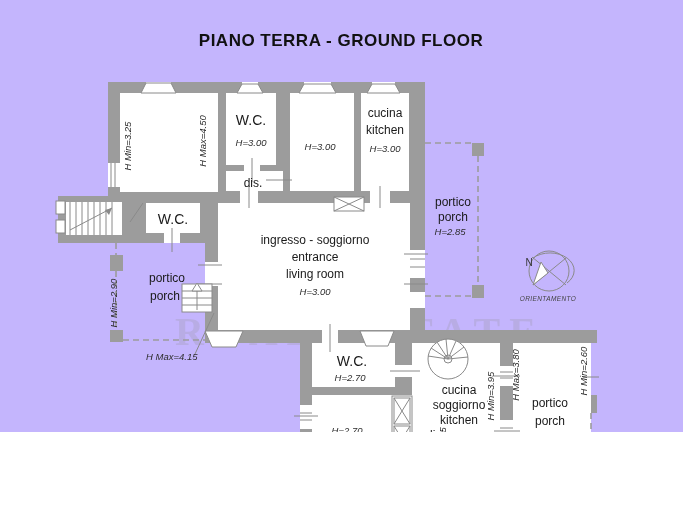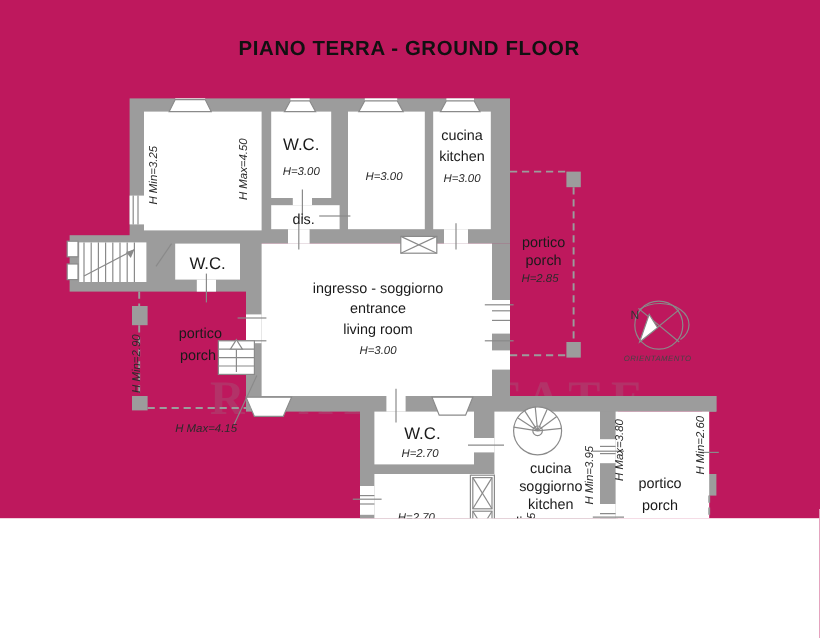--- a/index.html
+++ b/index.html
@@ -1,16 +1,16 @@
 <!DOCTYPE html>
 <html><head>
 <meta charset="utf-8">
 <style>
   html,body{margin:0;padding:0;background:#fff;}
-  .page{width:683px;height:432px;position:relative;background:#be185d;overflow:hidden;
+  .page{width:683px;height:432px;position:relative;background:#c4b5fd;overflow:hidden;
         font-family:"Liberation Sans", sans-serif;}
   svg{display:block;}
   .title{font:bold 17px "Liberation Sans", sans-serif;fill:#111;letter-spacing:.5px;}
   .room-label{font:12px "Liberation Sans", sans-serif;fill:#1a1a1a;}
   .room-label-lg{font:14px "Liberation Sans", sans-serif;fill:#1a1a1a;}
   .dim{font:italic 9.5px "Liberation Sans", sans-serif;fill:#2b2b2b;}
   .tiny{font:italic 6.5px "Liberation Sans", sans-serif;fill:#444;letter-spacing:.4px;}
   .north{font:10px "Liberation Sans", sans-serif;fill:#333;}
   .wm{font:bold 40px "Liberation Serif", serif;fill:#8f8f8f;opacity:.22;letter-spacing:9px;}
   .wall{fill:#9c9c9c;}

